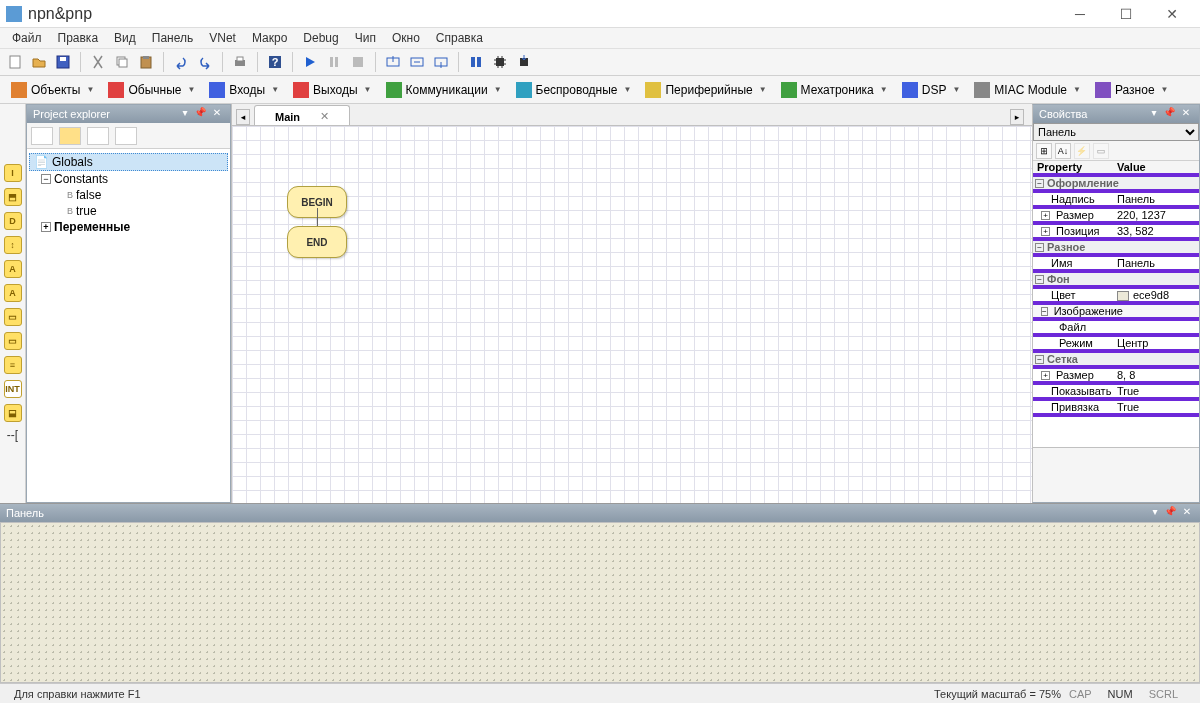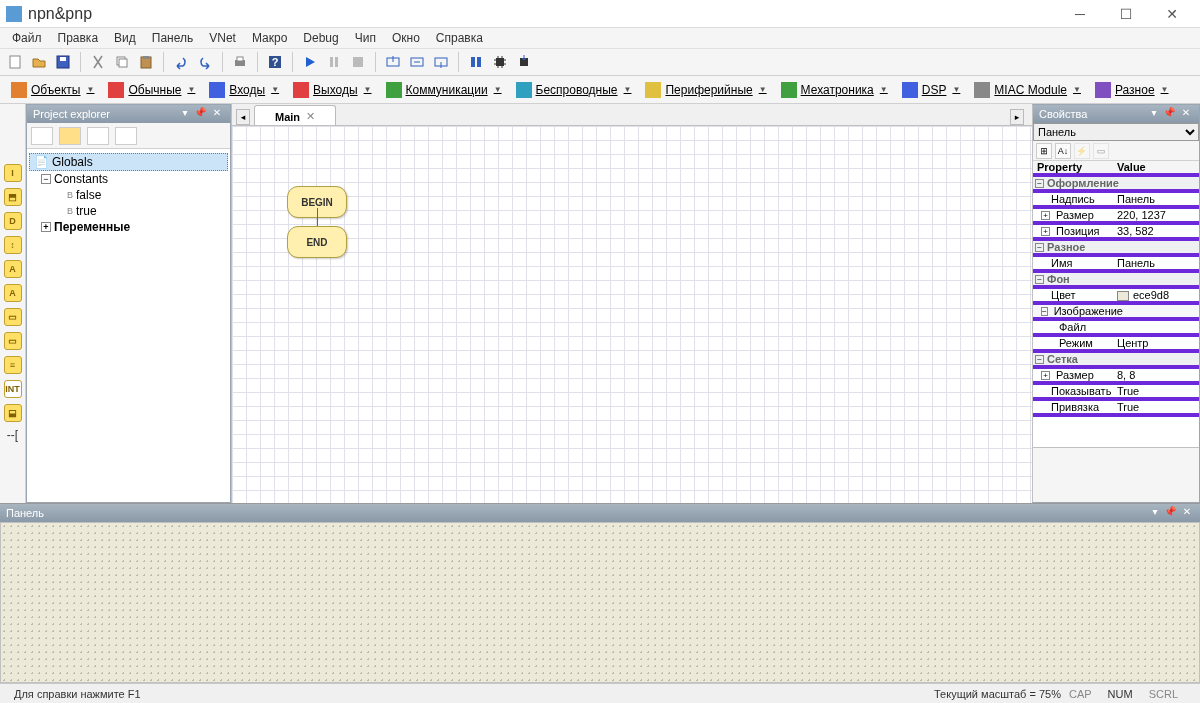--- a/index.html
+++ b/index.html
@@ -16,21 +16,21 @@
 .menubar { height: 20px; background:#f5f5f5; display:flex; align-items:center; padding:0 4px; font-size:12px; color:#333; }
 .menubar span { padding:2px 8px; cursor:default; }
 
 
 .toolbar { height: 28px; background:#f5f5f5; border-top:1px solid #e0e0e0; border-bottom:1px solid #d0d0d0; display:flex; align-items:center; padding:0 4px; gap:2px;}
 .tbtn { width:22px; height:22px; display:flex; align-items:center; justify-content:center; border:1px solid transparent; border-radius:2px;}
 .tsep { width:1px; height:20px; background:#ccc; margin:0 4px;}
 
 
 .compbar { height: 28px; background:#f5f5f5; border-bottom:1px solid #d0d0d0; display:flex; align-items:center; padding:0 4px; gap:0; font-size:12px;}
-.compbtn { display:flex; align-items:center; padding:2px 6px; gap:4px; border:1px solid transparent; cursor:default;text-decoration:underline;}
+.compbtn { display:flex; align-items:center; padding:2px 6px; gap:4px; border:1px solid transparent; cursor:default;}
 .compbtn .ic { width:16px; height:16px; }
 .compbtn .dd { font-size:8px; color:#555; margin-left:2px;}
 
 
 .mainrow { flex:1; display:flex; min-height:0; }
 .leftdock { width:26px; background:#f5f5f5; border-right:1px solid #d0d0d0; display:flex; flex-direction:column; align-items:center; padding-top:60px; gap:6px;}
 .leftdock .ld { width:18px; height:18px; background:#ffe066; border:1px solid #c0a030; border-radius:3px; font-size:9px; display:flex; align-items:center; justify-content:center; color:#806000; font-weight:bold;}
 
 
 .panel { background:#fff; border:1px solid #9aa7b3; display:flex; flex-direction:column; }
@@ -43,21 +43,21 @@
 .exp-tools .et { width:22px; height:18px; border:1px solid #ccc; background:#fff;}
 .exp-tree { flex:1; background:#fff; padding:4px 2px; font-size:12px; overflow:auto;}
 .tree-item { padding:1px 0 1px 4px; display:flex; align-items:center; gap:3px; cursor:default;}
 .tree-item.sel { background:#cce4f7; border:1px dotted #408ad2;}
 .tree-exp { width:10px; height:10px; border:1px solid #888; font-size:9px; line-height:8px; text-align:center; display:inline-block; }
 
 
 .canvaswrap { flex:1; display:flex; flex-direction:column; border-left:1px solid #c0c0c0; min-width:0;}
 .tabs { height:22px; background:#f0f0f0; border-bottom:1px solid #c0c0c0; display:flex; align-items:flex-end; padding:0 4px;}
 .tabs .sc { width:14px; height:16px; border:1px solid #bbb; background:#eee; font-size:9px; text-align:center; line-height:14px; margin-right:4px;}
-.tab { height:20px; padding:2px 20px 0 20px; background:#fff; border:1px solid #bbb; border-bottom:none; font-size:11px; font-weight:bold; display:flex; align-items:center; gap:6px; border-radius:3px 3px 0 0;}
+.tab { height:20px; padding:2px 20px 0 20px; background:#fff; border:1px solid #bbb; border-bottom:none; font-size:11px; font-weight:bold; display:flex; align-items:center; gap:20px; border-radius:3px 3px 0 0;}
 .tab .x { font-size:11px; color:#888; font-weight:normal;}
 .canvas { flex:1; position:relative; overflow:hidden; background:#fff;
   background-image: linear-gradient(#e0e0ea 1px, transparent 1px), linear-gradient(90deg, #e0e0ea 1px, transparent 1px);
   background-size: 14px 14px;}
 .flownode { position:absolute; width:60px; height:32px; background:#fff0b0; border:1px solid #b0a040; border-radius:11px; display:flex; align-items:center; justify-content:center; font-size:10px; font-weight:bold; color:#333; box-shadow:1px 1px 2px rgba(0,0,0,0.2);}
 .flowlink { position:absolute; width:1px; background:#666;}
 
 
 .props { width:168px; display:flex; flex-direction:column; border-left:1px solid #c0c0c0;}
 .props select { width:100%; font-size:11px; border:1px solid #999; height:18px;}

